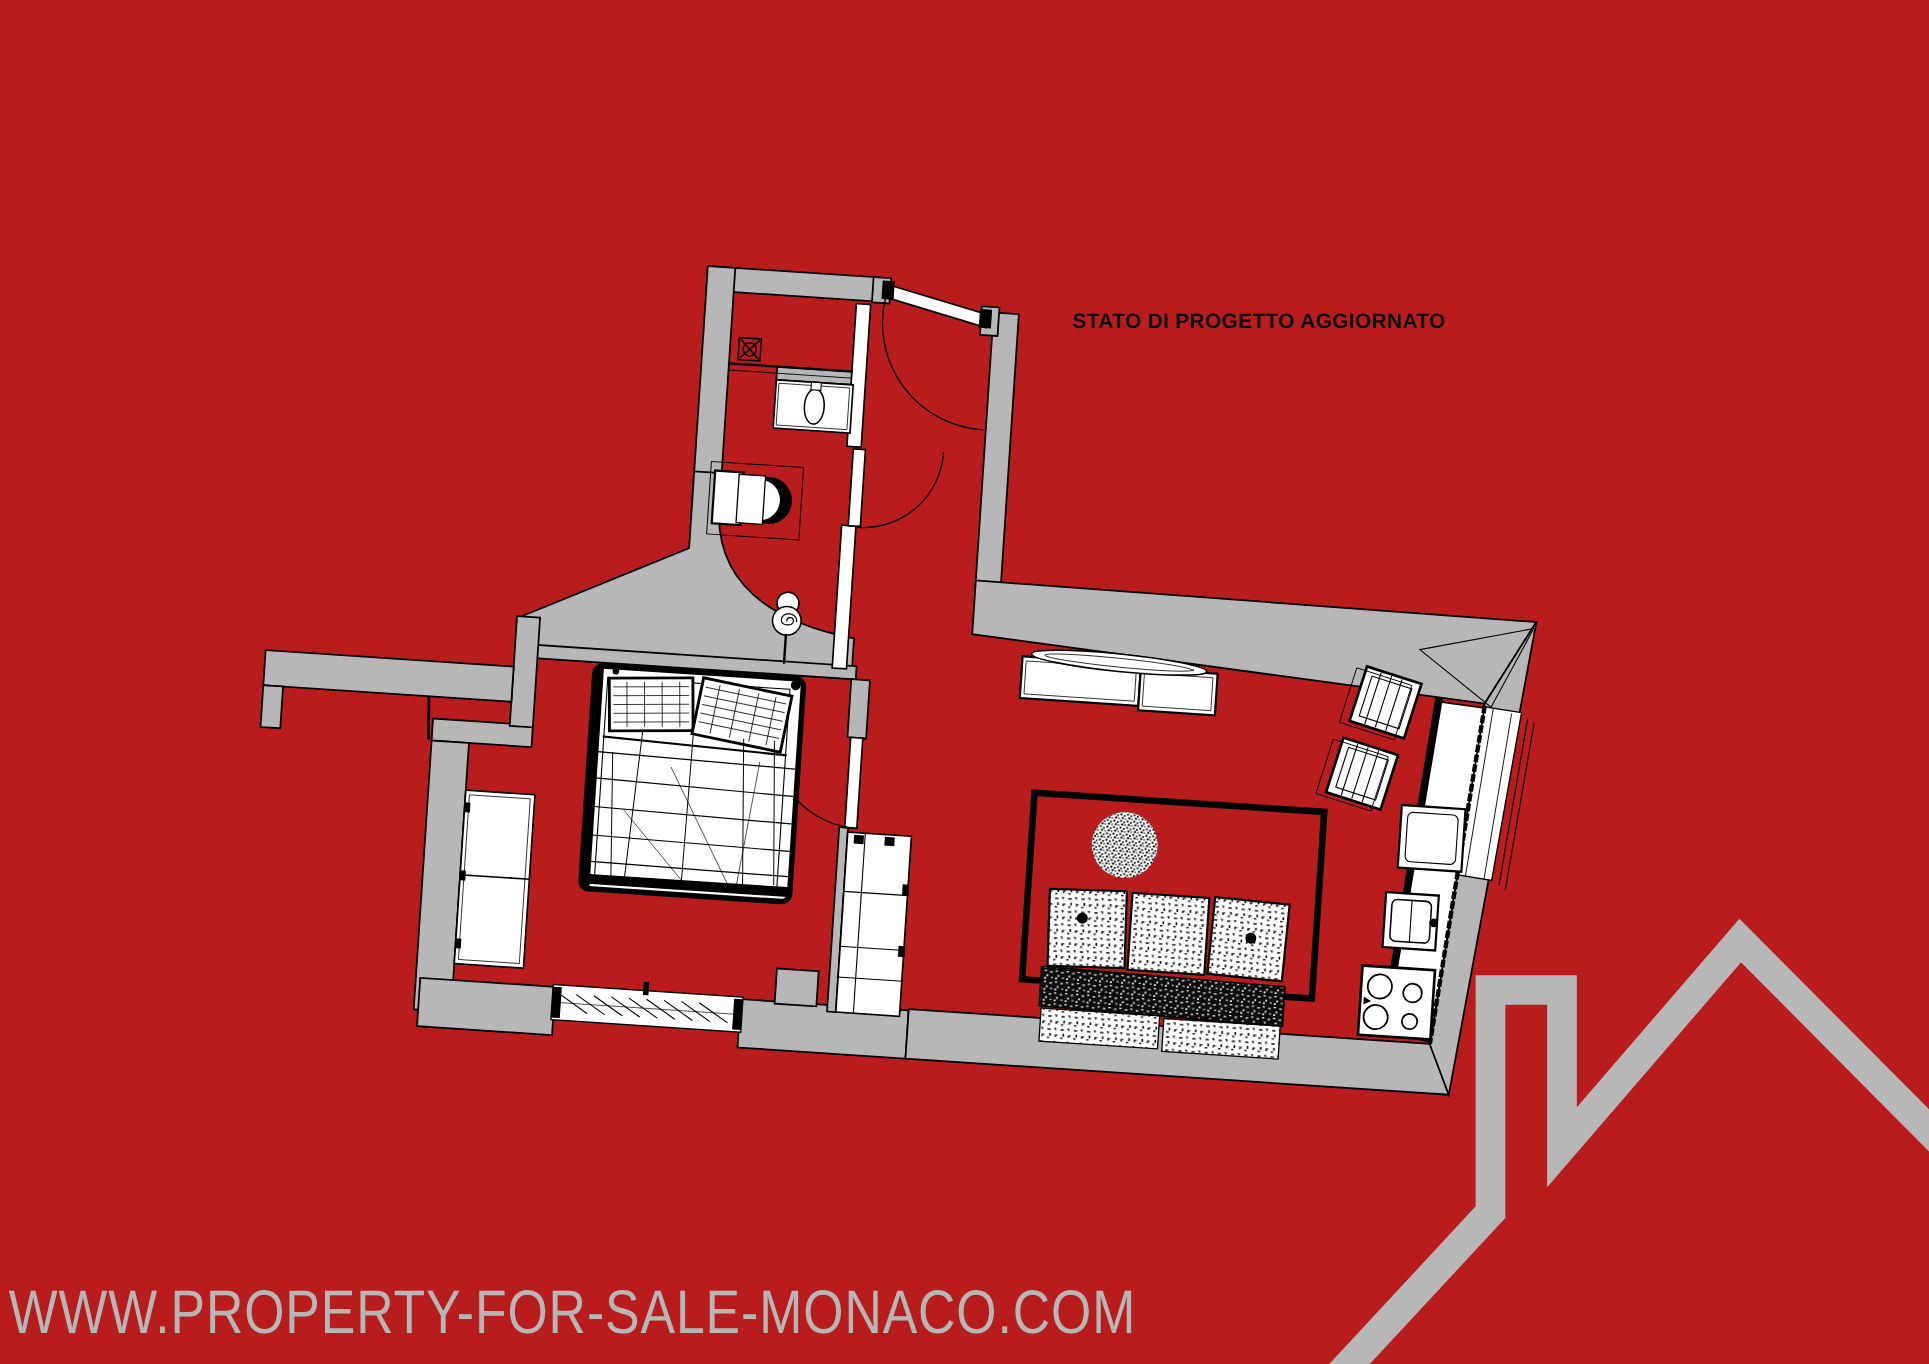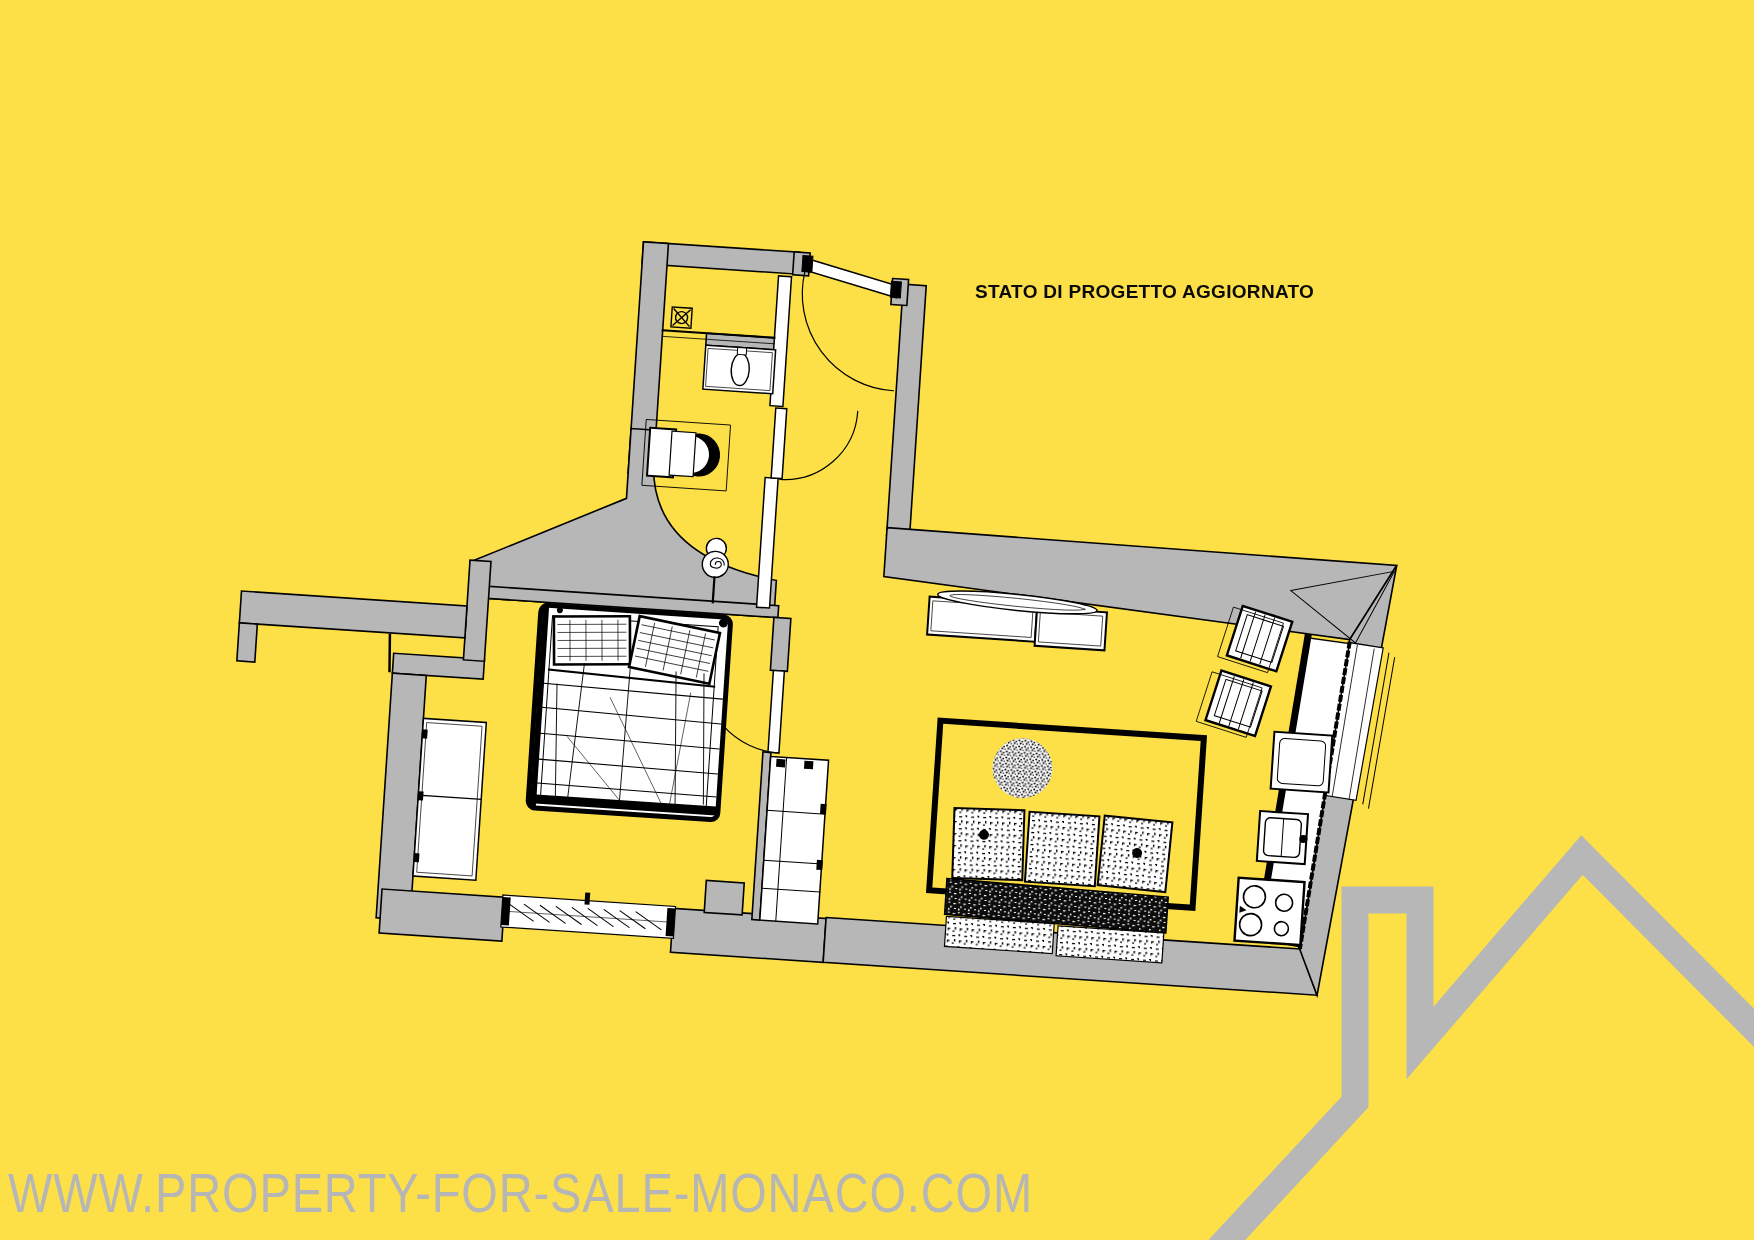--- a/index.html
+++ b/index.html
@@ -1,16 +1,16 @@
 <!DOCTYPE html>
 <html><head>
 <meta charset="utf-8">
 <style>
   html,body{margin:0;padding:0;background:#fff;width:1754px;height:1240px;overflow:hidden;}
-  .stage{position:relative;width:1754px;height:1240px;background:#fde047;font-family:"Liberation Sans",sans-serif;}
+  .stage{position:relative;width:1754px;height:1240px;background:#b91c1c;font-family:"Liberation Sans",sans-serif;}
   svg{display:block;}
   svg text{font-family:"Liberation Sans",sans-serif;}
   .title-text{font-weight:bold;font-size:19px;letter-spacing:.3px;fill:#0a0a0a;}
   .wm-text{font-size:56px;letter-spacing:1px;}
 </style>
 </head>
 <body>
 
 <div class="stage">
 <svg width="1754" height="1240" viewBox="0 0 1754 1240">

